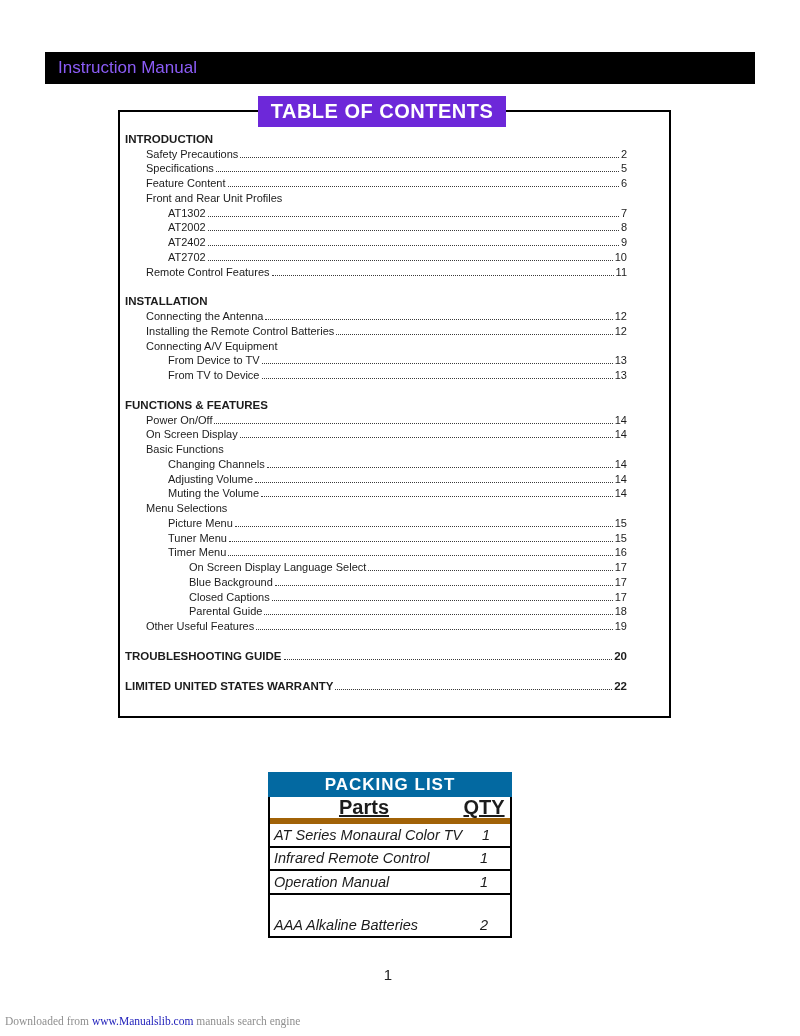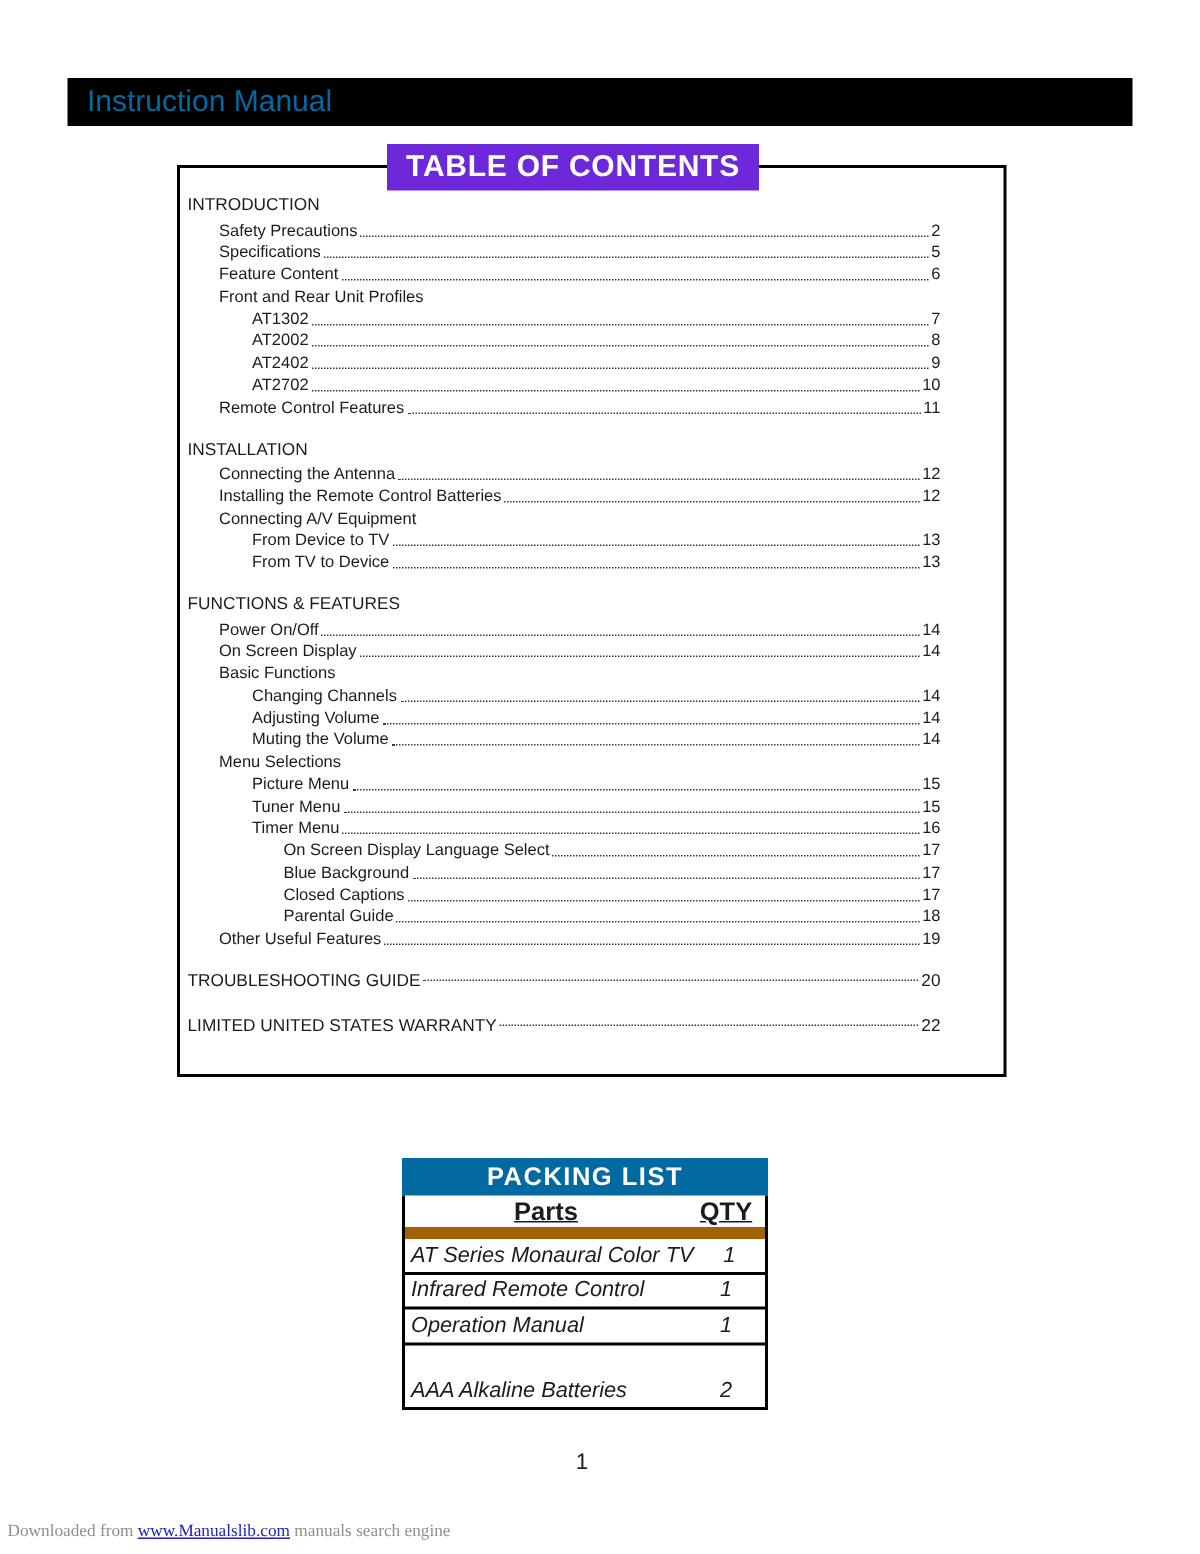--- a/index.html
+++ b/index.html
@@ -12,22 +12,22 @@
     color: #1c1c1c;
     overflow: hidden;
   }
 
   
   .header-bar {
     position: absolute;
     left: 45px; top: 52px;
     width: 710px; height: 32px;
     background: #000000;
-    color: #0369a1;
-    font-size: 20px;
+    color: #8b5cf6;
+    font-size: 17px;
     line-height: 32px;
     padding-left: 13px;
     box-sizing: border-box;
   }
 
   
   .toc-box {
     position: absolute;
     left: 118px; top: 110px;
     width: 553px; height: 608px;
@@ -57,24 +57,23 @@
   
   .toc-row {
     display: flex;
     align-items: flex-end;
     height: 14.75px;
     font-size: 11px;
     color: #1c1c1c;
   }
   .toc-row .lbl { white-space: nowrap; }
   .toc-row.heading {
-    font-weight: normal;
+    font-weight: bold;
     font-size: 11.5px;
     margin-top: 15px;
-    align-items: center;
   }
   .toc-content > .toc-row.heading:first-child { margin-top: 0; }
   .toc-row.ind1 { padding-left: 21px; text-align: center; }
   .toc-row.ind2 { padding-left: 43px; }
   .toc-row.ind3 { padding-left: 64px; }
   .leader {
     flex: 1;
     border-bottom: 1.5px dotted #3a3a3a;
     margin: 0 2px 2px 2px;
     min-width: 8px;
@@ -100,23 +99,23 @@
   }
   .packing-table {
     border: 2px solid #000000;
     border-top: none;
     box-sizing: border-box;
   }
   .packing-head {
     display: flex;
     height: 21px;
     align-items: center;
-    border-bottom: 8px solid #a16207;
+    border-bottom: 6px solid #a16207;
     font-weight: bold;
-    font-size: 17px;
+    font-size: 20px;
   }
   .packing-head .p-col { flex: 1; text-align: center; text-decoration: underline; }
   .packing-head .q-col { width: 52px; text-align: center; text-decoration: underline; }
   .packing-row {
     display: flex;
     height: 21.5px;
     align-items: center;
     font-size: 14.5px;
     border-bottom: 2px solid #000000;
     font-style: italic;
@@ -139,21 +138,20 @@
   .site-footer {
     position: absolute;
     left: 5px; top: 1015px;
     font-family: "Liberation Serif", serif;
     font-size: 11.5px;
     color: #8f8f8f;
     white-space: nowrap;
   }
   .footer-link {
     color: #2222bb;
-    text-decoration: underline;
     cursor: pointer;
     text-align: center;
   }
 </style>
 </head>
 <body>
 
 <div class="sheet">
 
   <div class="header-bar">

